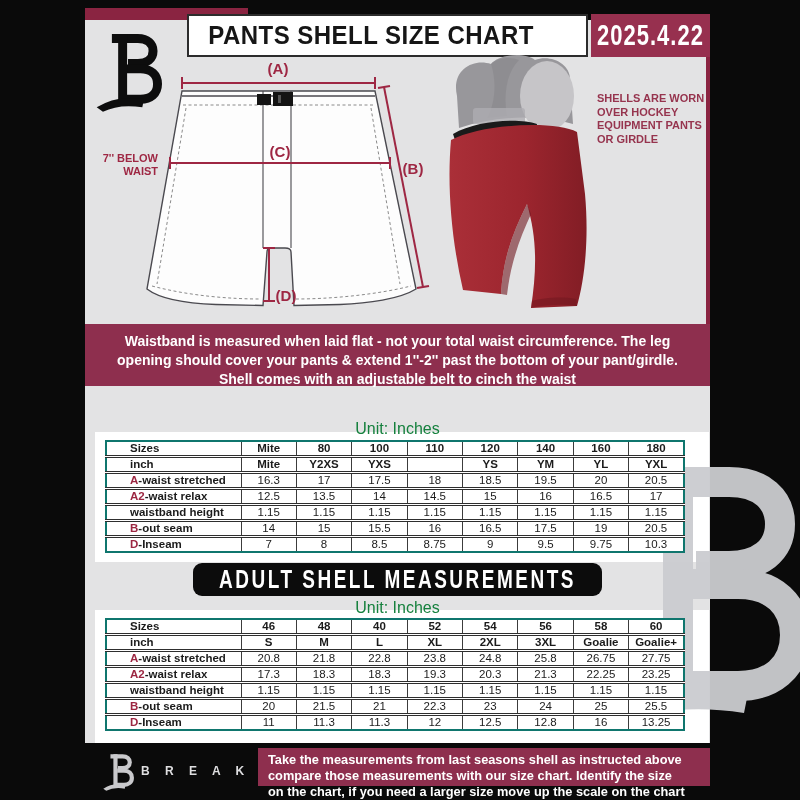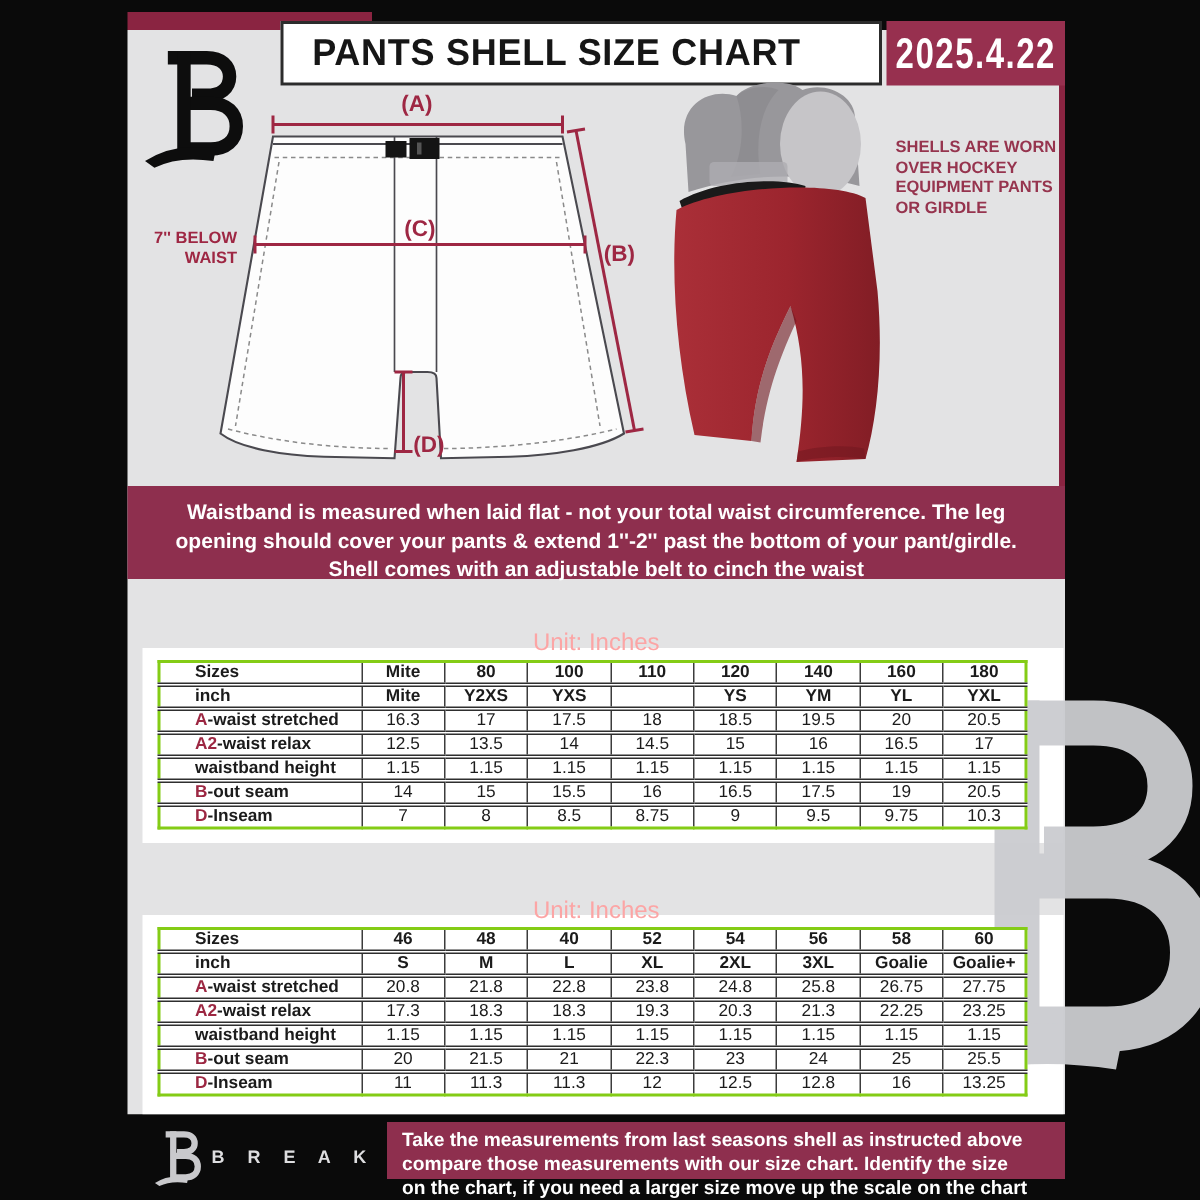--- a/index.html
+++ b/index.html
@@ -24,27 +24,27 @@
 
   .banner{position:absolute;left:85px;top:324px;width:625px;height:62px;background:#8e2f4e;z-index:3;
           color:#fff;text-align:center;font-size:14px;font-weight:bold;line-height:19px;padding-top:8px;
           box-sizing:border-box;}
 
   .sec-head{position:absolute;left:85px;width:625px;text-align:center;z-index:3;}
   .sec-head .box{display:inline-block;background:#0c0c0c;border-radius:9px;height:33px;line-height:33px;
           padding:0 26px;}
   .sec-head .box span{display:inline-block;color:#fff;font-weight:bold;font-size:19px;letter-spacing:2.5px;
           transform:scaleY(1.35);white-space:nowrap;}
-  .unit{position:absolute;left:85px;width:625px;text-align:center;z-index:3;color:#fca5a5;font-size:16px;}
+  .unit{position:absolute;left:85px;width:625px;text-align:center;z-index:3;color:#15803d;font-size:16px;}
 
   .panel{position:absolute;left:95px;width:614px;background:#fff;z-index:1;}
   .watermark{position:absolute;left:582px;top:422px;z-index:2;opacity:0.95;}
 
   table.size{position:absolute;left:105px;width:580px;z-index:3;border-collapse:collapse;background:#fff;
-          table-layout:fixed;font-size:11.5px;color:#1b1b1b;border:2px solid #84cc16;}
+          table-layout:fixed;font-size:11.5px;color:#1b1b1b;border:2px solid #0f766e;}
   table.size td{border-right:1px solid #3c3c3c;border-bottom:3px double #2e2e2e;text-align:center;
           height:13px;padding:0;line-height:1.1;}
   table.size td:last-child{border-right:none;}
   table.size tr:last-child td{border-bottom:none;}
   table.size td.lbl{text-align:left;padding-left:23px;font-weight:bold;}
   table.size tr.hdr td{font-weight:bold;}
   table.size .pfx{color:#9c2742;}
   col.c-lbl{width:135px;}
 
   .footer{position:absolute;left:0;top:743px;width:800px;height:57px;background:#0a0a0a;z-index:4;}
@@ -254,20 +254,23 @@
           <td>8.5</td>
           <td>8.75</td>
           <td>9</td>
           <td>9.5</td>
           <td>9.75</td>
           <td>10.3</td>
         </tr>
       </tbody>
   </table>
 
+  <div class="sec-head" style="top:563px;">
+    <div class="box"><span>ADULT SHELL MEASUREMENTS</span></div>
+  </div>
   <div class="unit" style="top:599px;">Unit: Inches</div>
   <div class="panel" style="top:610px;height:133px;"></div>
   <table class="size" style="top:618px;">
     <colgroup>
         <col class="c-lbl">
         <col>
         <col>
         <col>
         <col>
         <col>

